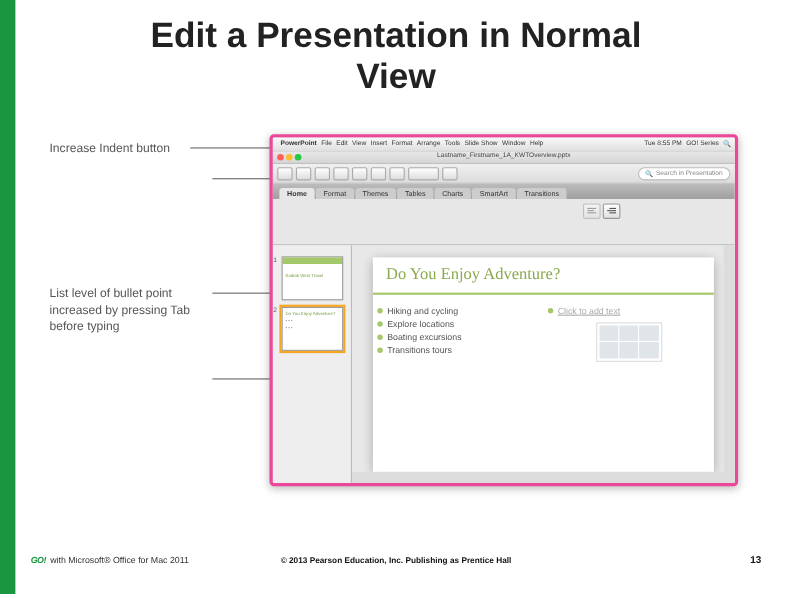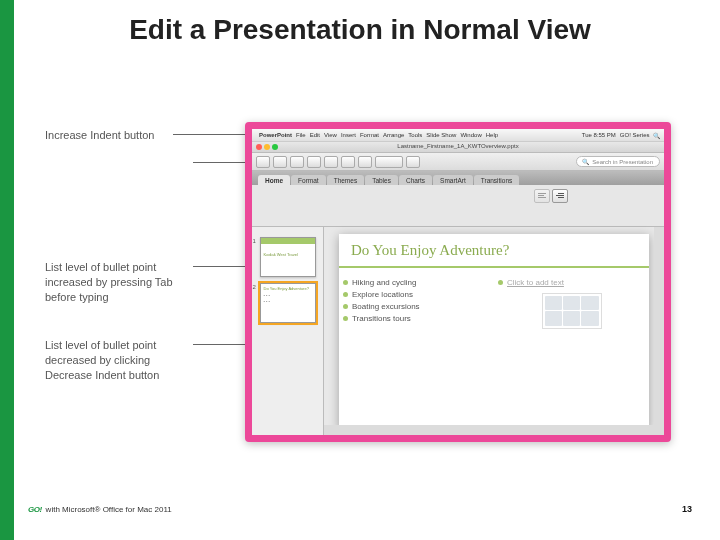--- a/index.html
+++ b/index.html
@@ -1,23 +1,23 @@
 <!DOCTYPE html>
 <html><head>
 <meta charset="utf-8">
 <style>
   * { box-sizing: border-box; margin: 0; padding: 0; }
   body { width: 720px; height: 540px; font-family: Arial, sans-serif; position: relative; background: #fff; overflow: hidden; }
   .green-bar { position: absolute; left: 0; top: 0; width: 14px; height: 540px; background: #1a9641; }
-  .title { position: absolute; top: 14px; left: 100px; width: 520px; text-align: center; font-size: 28px; font-weight: bold; color: #222; line-height: 1.15; }
+  .title { position: absolute; top: 14px; left: 100px; width: 520px; text-align: center; font-size: 32px; font-weight: bold; color: #222; line-height: 1.15; }
   .screenshot-area { position: absolute; top: 122px; left: 45px; width: 628px; height: 322px; }
   .callout { position: absolute; font-size: 11px; color: #555; line-height: 1.35; }
   .callout-line { position: absolute; height: 1px; background: #666; }
 
-  .mac-window { position: absolute; left: 200px; top: 0; width: 426px; height: 320px; border: 7px solid #ec4899; background: #f2f2f2; box-shadow: 0 2px 8px rgba(0,0,0,0.25); border-radius: 4px; overflow: hidden; }
+  .mac-window { position: absolute; left: 200px; top: 0; width: 426px; height: 320px; border: 3px solid #ec4899; background: #f2f2f2; box-shadow: 0 2px 8px rgba(0,0,0,0.25); border-radius: 4px; overflow: hidden; }
   .menubar { height: 13px; background: linear-gradient(#f8f8f8,#e0e0e0); border-bottom: 1px solid #ccc; display: flex; align-items: center; font-size: 6px; color: #333; padding: 0 3px; gap: 4px; }
   .menubar .right { margin-left: auto; display: flex; gap: 4px; align-items:center; }
   .apple { font-size: 7px; }
 
   .titlebar { height: 11px; background: linear-gradient(#e8e8e8,#d5d5d5); border-bottom: 1px solid #bbb; position: relative; }
   .tl-buttons { position: absolute; left: 4px; top: 2px; display: flex; gap: 2px; }
   .tl-btn { width: 6px; height: 6px; border-radius: 50%; }
   .tl-r { background: #ff5f57; } .tl-y { background: #febc2e; } .tl-g { background: #28c840; }
   .doc-name { font-size: 6px; text-align: center; color: #444; padding-top: 1px; }
 
@@ -77,21 +77,20 @@
 <div class="screenshot-area">
 
   <div class="callout" style="top:6px; left:0; width:130px;">Increase Indent button</div>
   <div class="callout-line" style="top:12px; left:128px; width:370px;"></div>
 
   <div class="callout-line" style="top:40px; left:148px; width:332px;"></div>
 
   <div class="callout" style="top:138px; left:0; width:150px;">List level of bullet point increased by pressing Tab before typing</div>
   <div class="callout-line" style="top:144px; left:148px; width:112px;"></div>
 
-  <div class="callout" style="top:216px; left:0; width:150px;">List level of bullet point decreased by clicking Decrease Indent button</div>
   <div class="callout-line" style="top:222px; left:148px; width:112px;"></div>
 
   <div class="mac-window">
     <div class="menubar">
       <span class="apple"></span>
       <b>PowerPoint</b>
       <span>File</span>
       <span>Edit</span>
       <span>View</span>
       <span>Insert</span>
@@ -219,14 +218,15 @@
         <div class="scrollbar-v"></div>
         <div class="scrollbar-h"></div>
       </div>
     </div>
   </div>
 </div>
 
 <div class="footer">
   <span class="goi">GO!</span>
   <span>with Microsoft® Office for Mac 2011</span>
+  <span class="footer-ctr">© 2013 Pearson Education, Inc. Publishing as Prentice Hall</span>
   <span class="pagenum">13</span>
 </div>
 
 </body></html>

